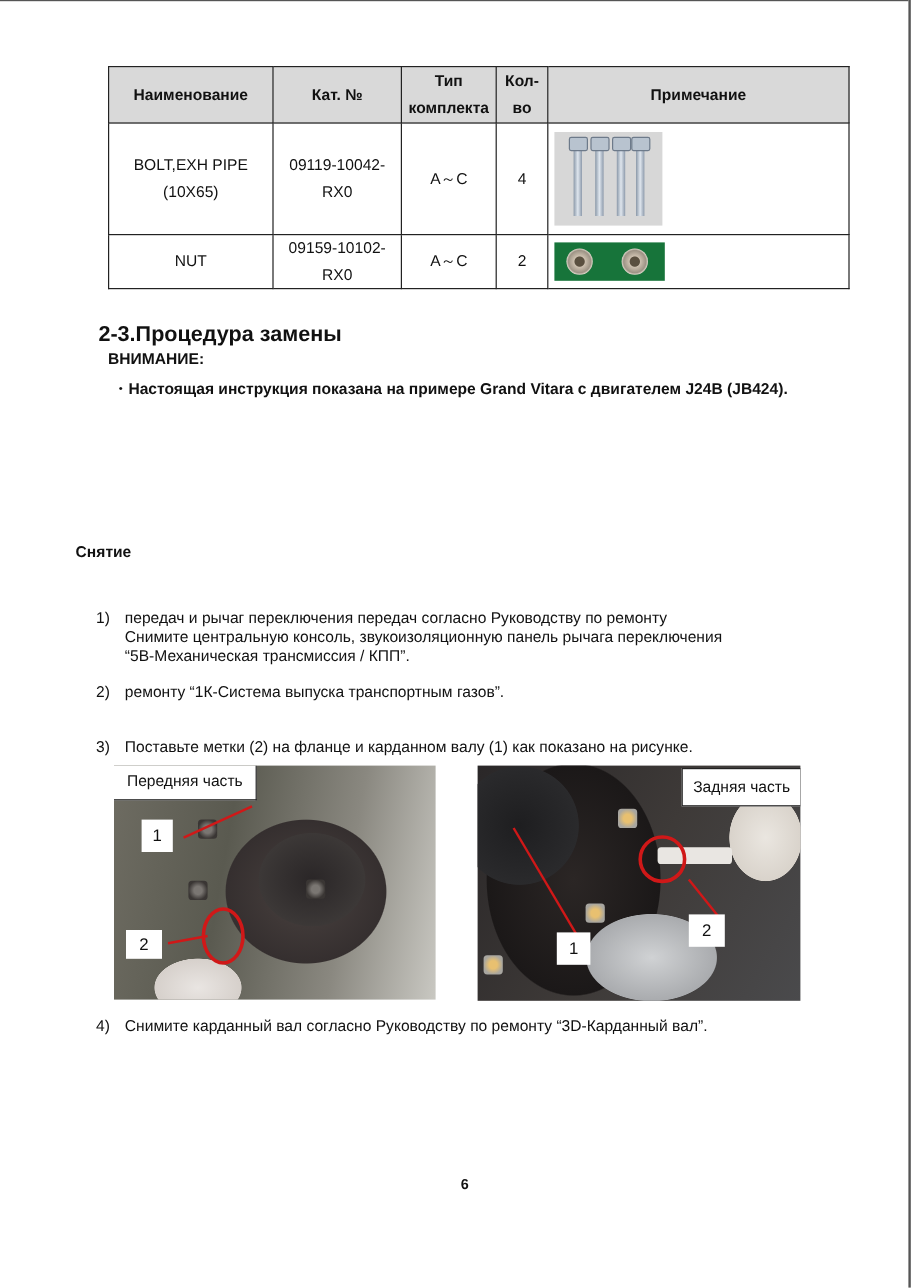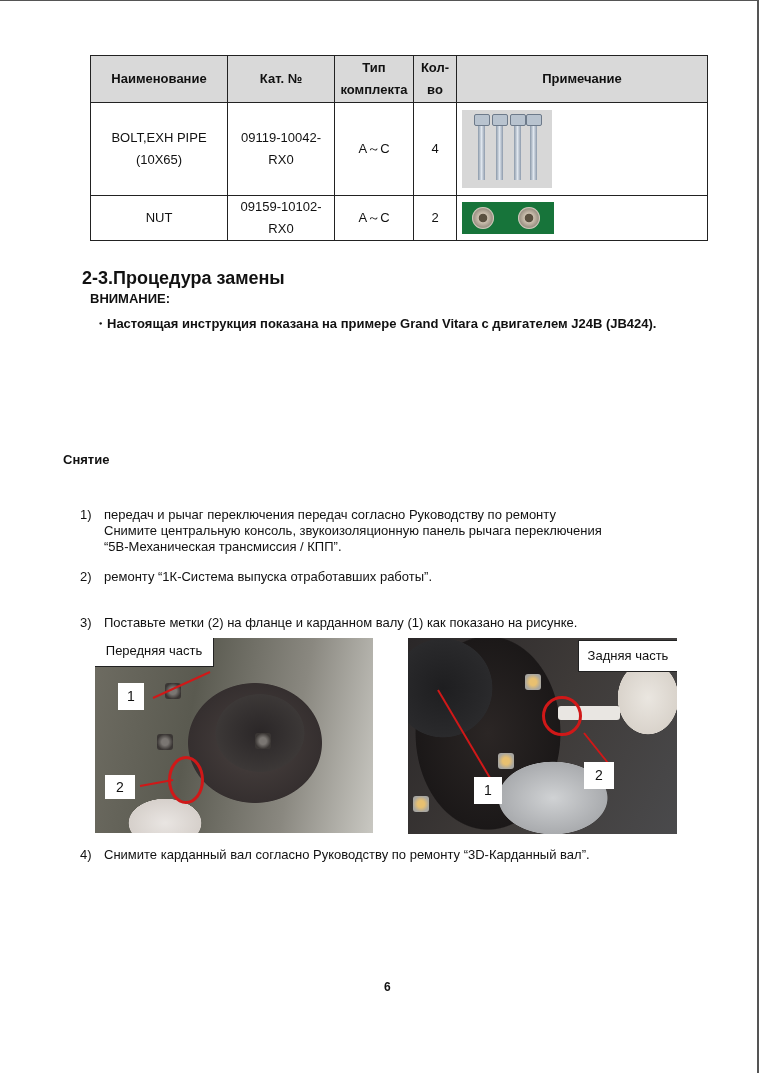--- a/index.html
+++ b/index.html
@@ -35,22 +35,22 @@
   .step { position:absolute; left:80px; font-size:13px; line-height:16px; width:600px; }
   .step .num { position:absolute; left:0; top:0; }
   .step .text { margin-left:24px; }
 
   .photo { position:absolute; overflow:hidden; }
   .photo-front { left:95px; top:638px; width:268px; height:195px;
     background:
       radial-gradient(ellipse 80px 70px at 165px 95px, #2a2627 0%, #3c3837 55%, transparent 56%),
       radial-gradient(ellipse 95px 85px at 160px 105px, #4a4240 0%, #352f2f 70%, transparent 71%),
       radial-gradient(ellipse 60px 40px at 70px 185px, #e9e5e2 0%, #d6d0cb 60%, transparent 61%),
-      linear-gradient(100deg,#6e6c62 0%, #5a5a50 35%, #8a8880 70%, #c9c8c2 100%); padding-left: 10px; }
-  .photo-rear { left:408px; top:638px; width:269px; height:196px;
+      linear-gradient(100deg,#6e6c62 0%, #5a5a50 35%, #8a8880 70%, #c9c8c2 100%); }
+  .photo-rear { left:398px; top:638px; width:269px; height:196px;
     background:
       radial-gradient(ellipse 70px 70px at 35px 50px, #1e1e20 0%, #2a2a2c 70%, transparent 71%),
       radial-gradient(ellipse 90px 60px at 145px 160px, #d0d2d4 0%, #a9abae 60%, transparent 61%),
       radial-gradient(ellipse 90px 120px at 80px 95px, #2b2625 0%, #1b1818 80%, transparent 81%),
       radial-gradient(ellipse 50px 60px at 240px 60px, #eae6e0 0%, #d9d3cb 60%, transparent 61%),
       linear-gradient(120deg,#2a2728 0%, #3e3a38 50%, #4a4a4c 100%); }
   .bolt-yellow { position:absolute; width:16px; height:16px; border-radius:3px; background:radial-gradient(circle,#e8c070 30%,#a8a6a0 70%); }
   .photo-label { position:absolute; background:#fff; border:1px solid #222; font-size:13px; text-align:center; line-height:26px; }
   .num-label { position:absolute; background:#fff; font-size:14px; text-align:center; }
   .red-ring { position:absolute; border:3px solid #d01818; border-radius:50%; }
@@ -135,21 +135,21 @@
   <span class="num">1)</span>
   <div class="text">
     <div>передач и рычаг переключения передач согласно Руководству по ремонту</div>
     <div>Снимите центральную консоль, звукоизоляционную панель рычага переключения</div>
     <div>“5B-Механическая трансмиссия / КПП”.</div>
   </div>
 </div>
 <div class="step" style="top:569px">
   <span class="num">2)</span>
   <div class="text">
-    <div>ремонту “1К-Система выпуска отработавших работы”.</div>
+    <div>ремонту “1К-Система выпуска транспортным газов”.</div>
   </div>
 </div>
 <div class="step" style="top:615px">
   <span class="num">3)</span>
   <div class="text">
     <div>Поставьте метки (2) на фланце и карданном валу (1) как показано на рисунке.</div>
   </div>
 </div>
 
 <div class="photo photo-front">

